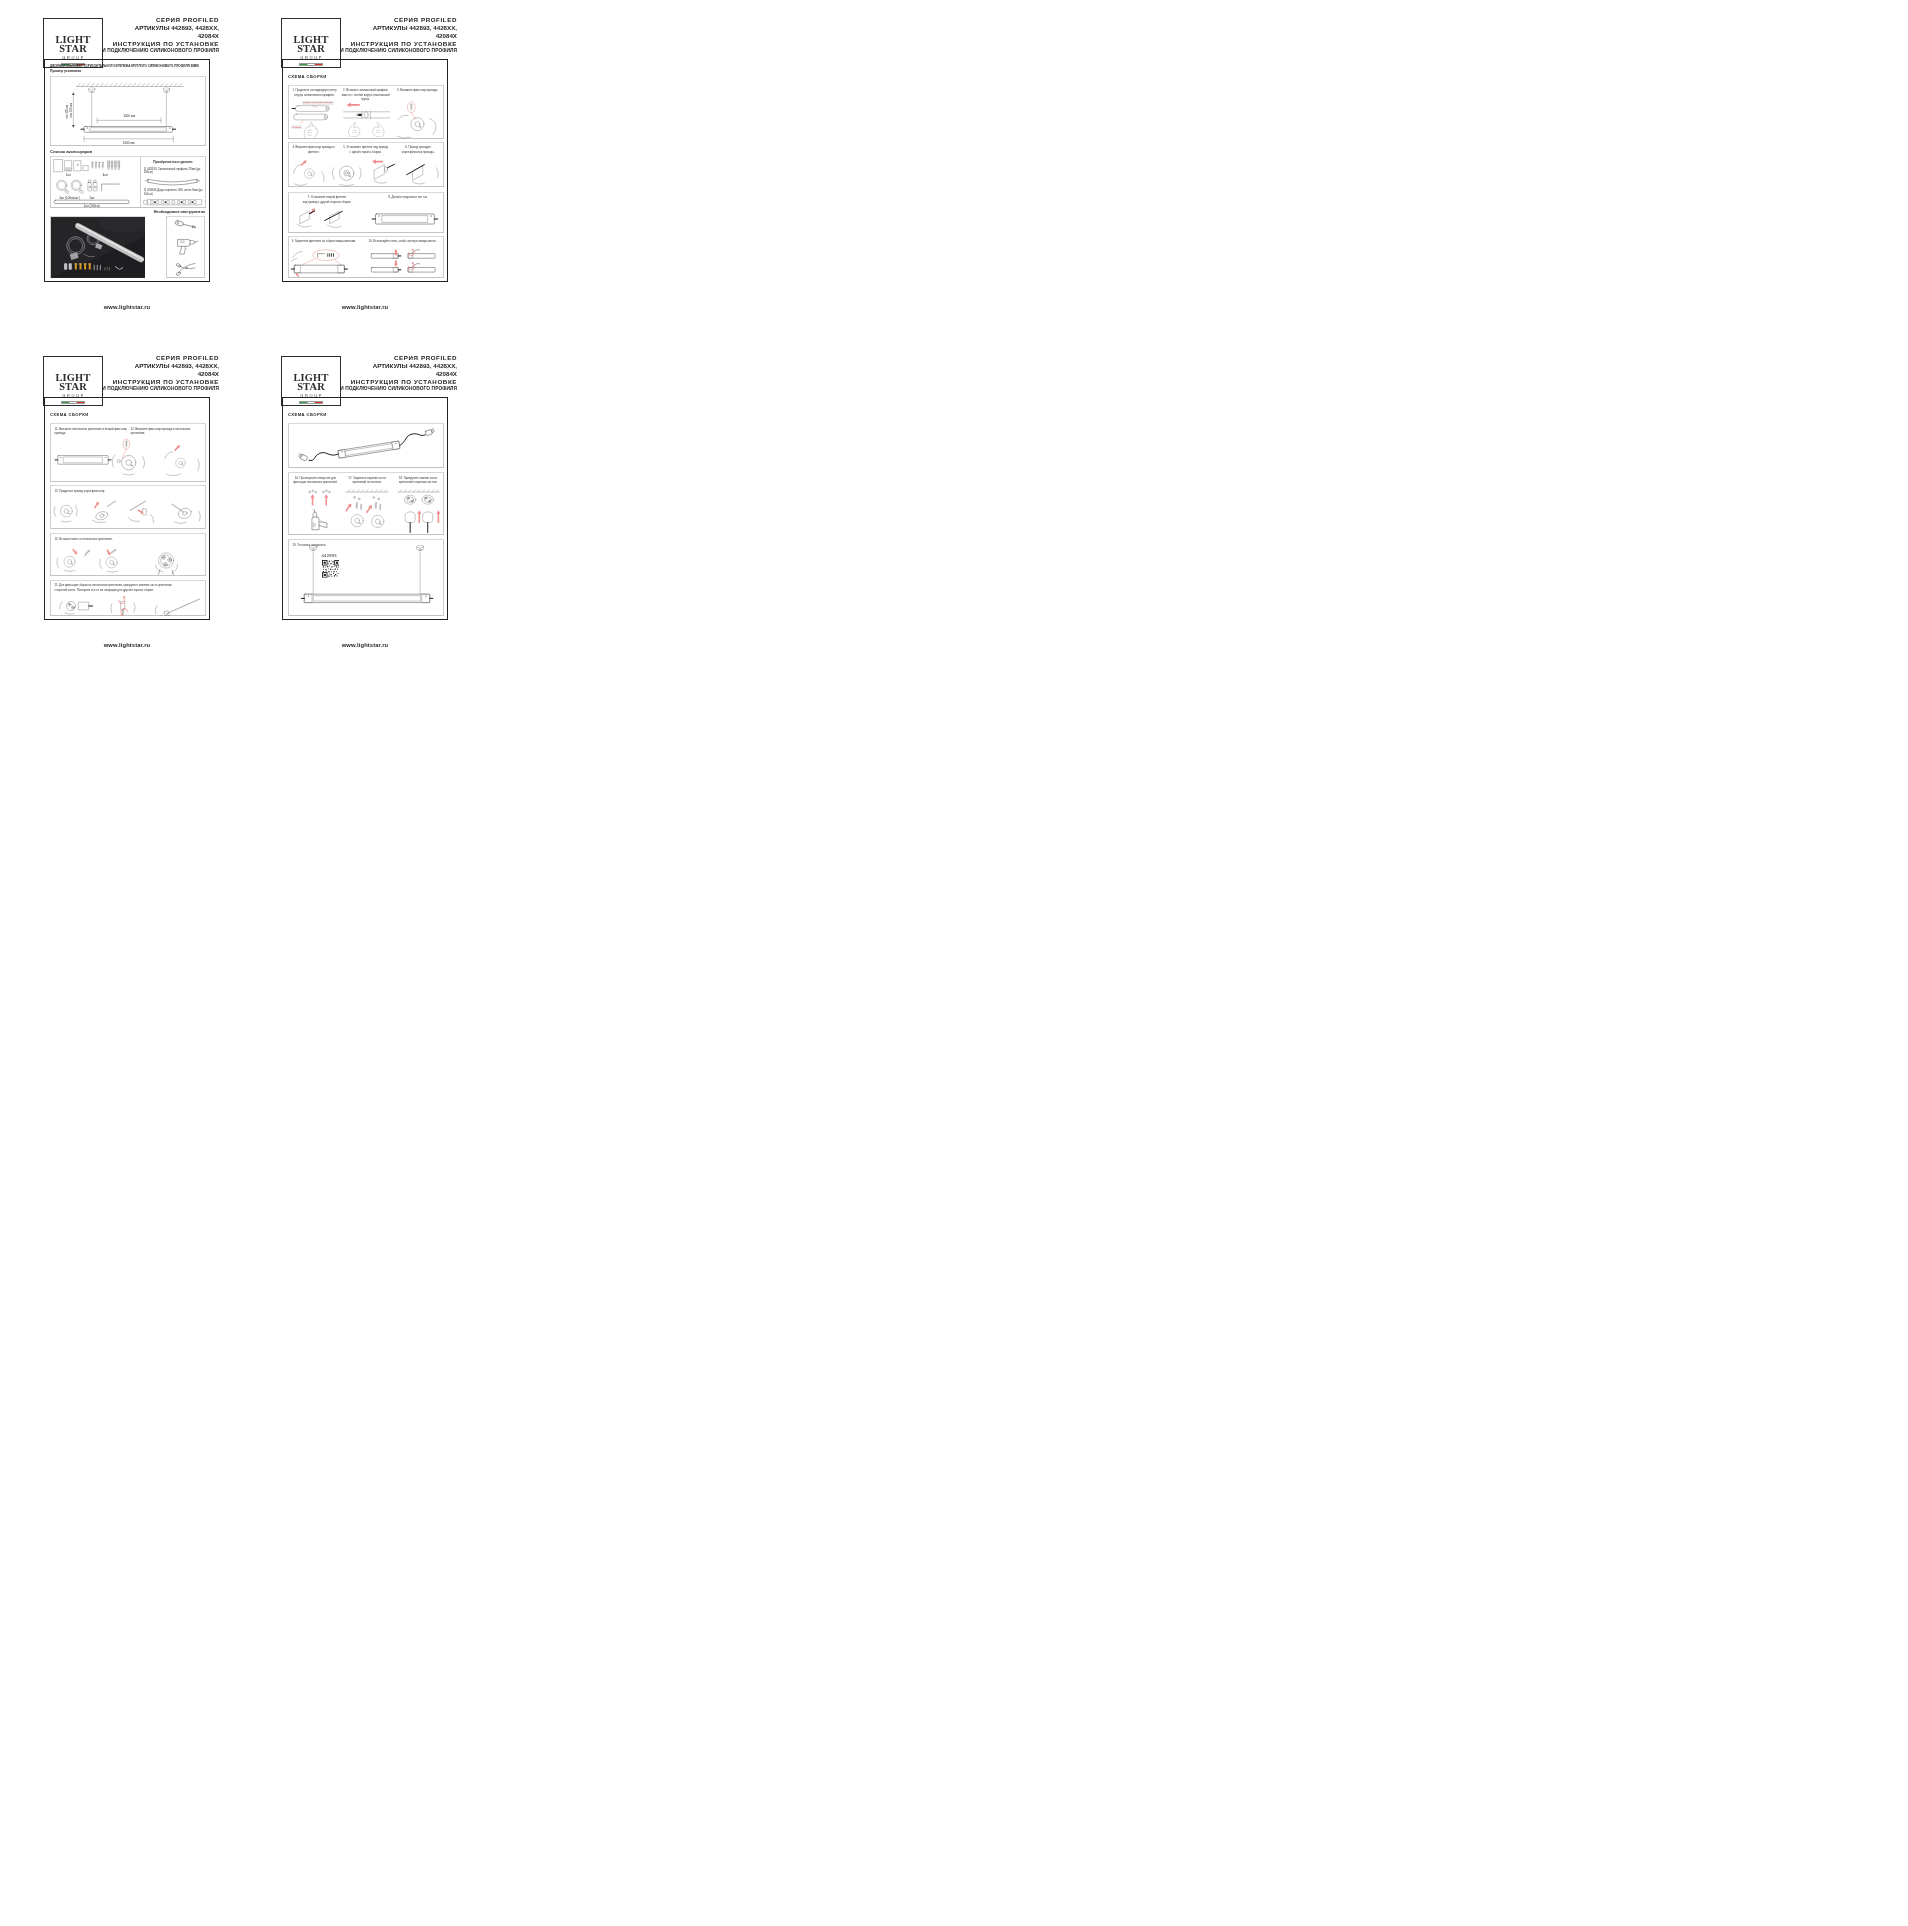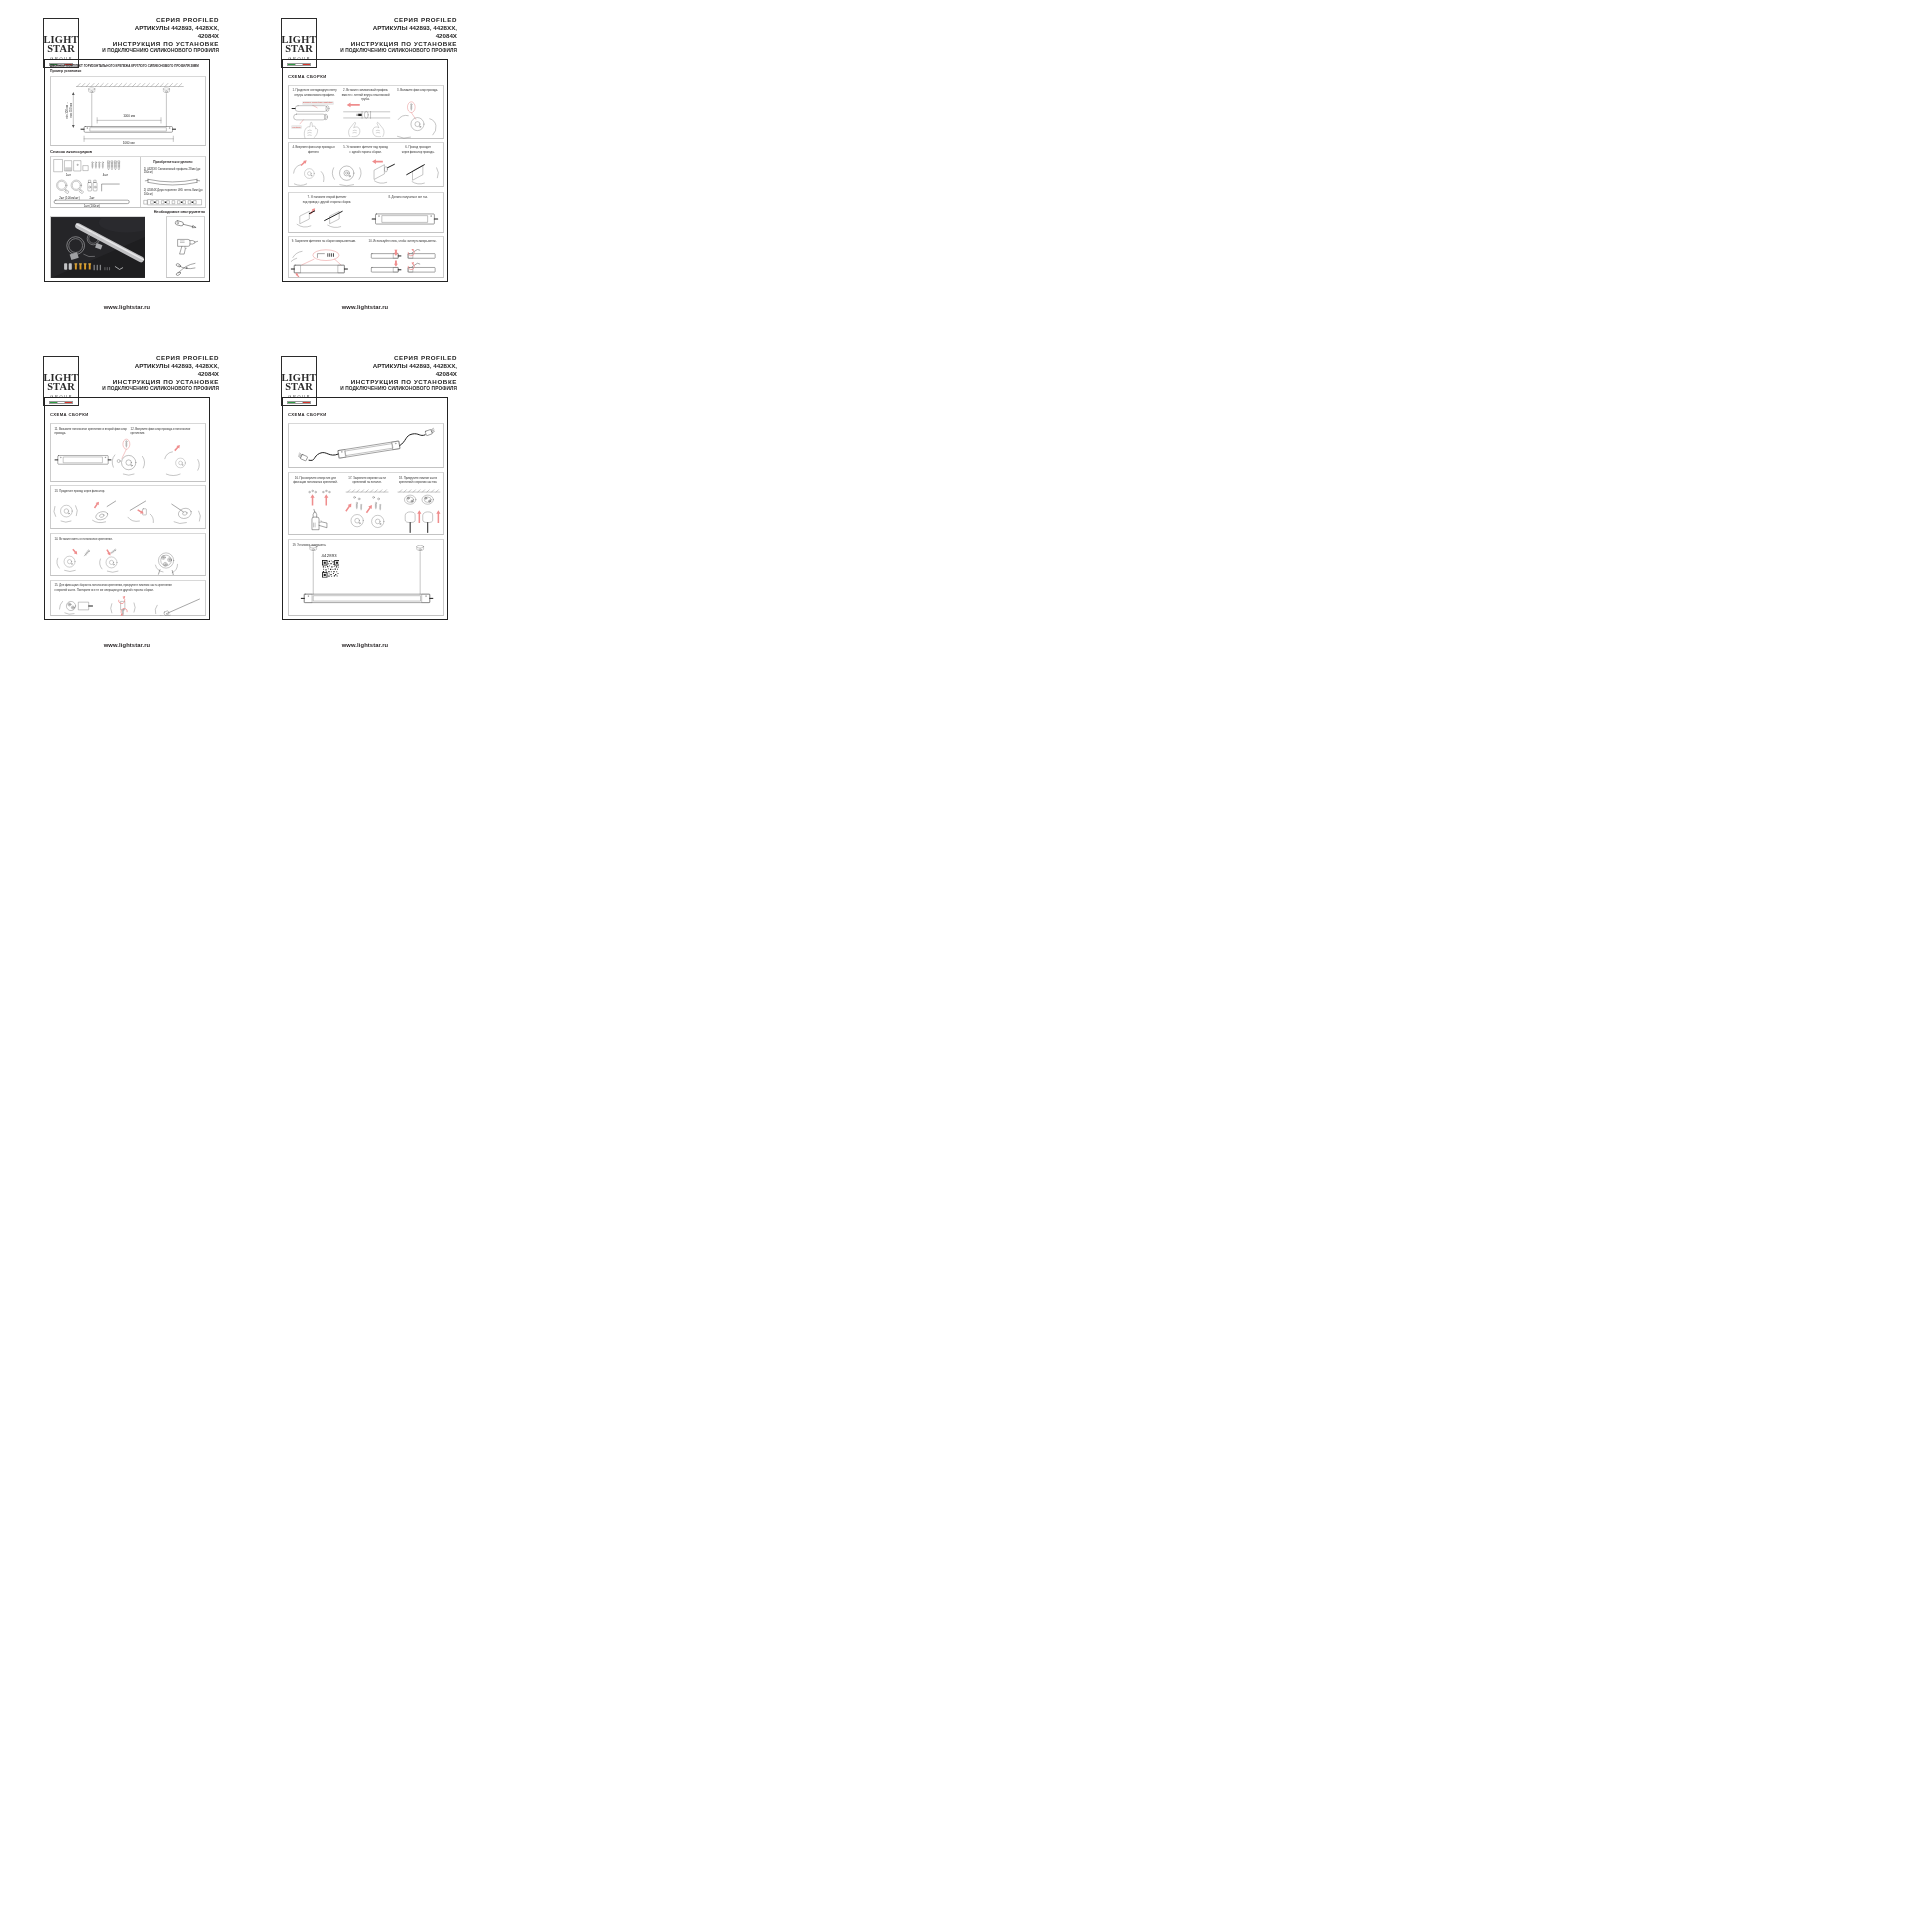--- a/index.html
+++ b/index.html
@@ -1,20 +1,20 @@
 <!DOCTYPE html>
 <html style="font-size:6.2px"><head>
 <meta charset="utf-8">
 <style>
 *{box-sizing:border-box;margin:0;padding:0}
 body{margin:0;background:#fff}
 .sheet{position:relative;width:477px;height:676px;background:#fff;font-family:"Liberation Sans",sans-serif;color:#231f20}
 .page{position:absolute;width:238px;height:338px;background:#fff}
 #p1{left:0;top:0}#p2{left:238px;top:0}#p3{left:0;top:338px}#p4{left:238px;top:338px}
-.logo-box{position:absolute;left:43px;top:17.7px;width:36px;height:50px;border:0.8px solid #2b2b2b;display:flex;flex-direction:column;align-items:center;justify-content:center;padding-top:16px}
+.logo-box{position:absolute;left:43px;top:17.7px;width:60px;height:50px;border:0.8px solid #2b2b2b;display:flex;flex-direction:column;align-items:center;padding-top:16px}
 .logo-word{font-family:"Liberation Serif",serif;font-weight:bold;font-size:10.4px;line-height:.88;letter-spacing:0.2px;color:#2b2b2b}
 .logo-group{font-size:3.9px;letter-spacing:1.7px;margin-top:2.3px;color:#3a3a3a;padding-left:1.5px}
 .flag{width:24px;height:3.1px;margin-top:2.7px;display:flex;border:0.4px solid #9a9a9a}
 .flag i{flex:1;display:block}
 .fl-g{background:#2f9e44}.fl-w{background:#fff;border-left:0.4px solid #bbb;border-right:0.4px solid #bbb}.fl-r{background:#d9342b}
 .hdr{position:absolute;right:19px;top:16px;text-align:right;font-weight:bold;line-height:1.28;color:#1d1d1d}
 .h16{font-size:6.2px}.hls{letter-spacing:0.6px}.h12{font-size:4.8px;letter-spacing:0.1px}
 .frame{position:absolute;left:44px;top:59px;width:166px;height:223px;border:0.6px solid #232323}
 .gbox{position:absolute;border:0.4px solid #ccc;border-top:0.8px solid #d8d8d8;border-bottom:0.8px solid #c3c3c3;background:#fff}
 .footer{position:absolute;left:44px;top:304px;width:166px;text-align:center;font-size:5.8px;font-weight:bold;letter-spacing:0.1px}

